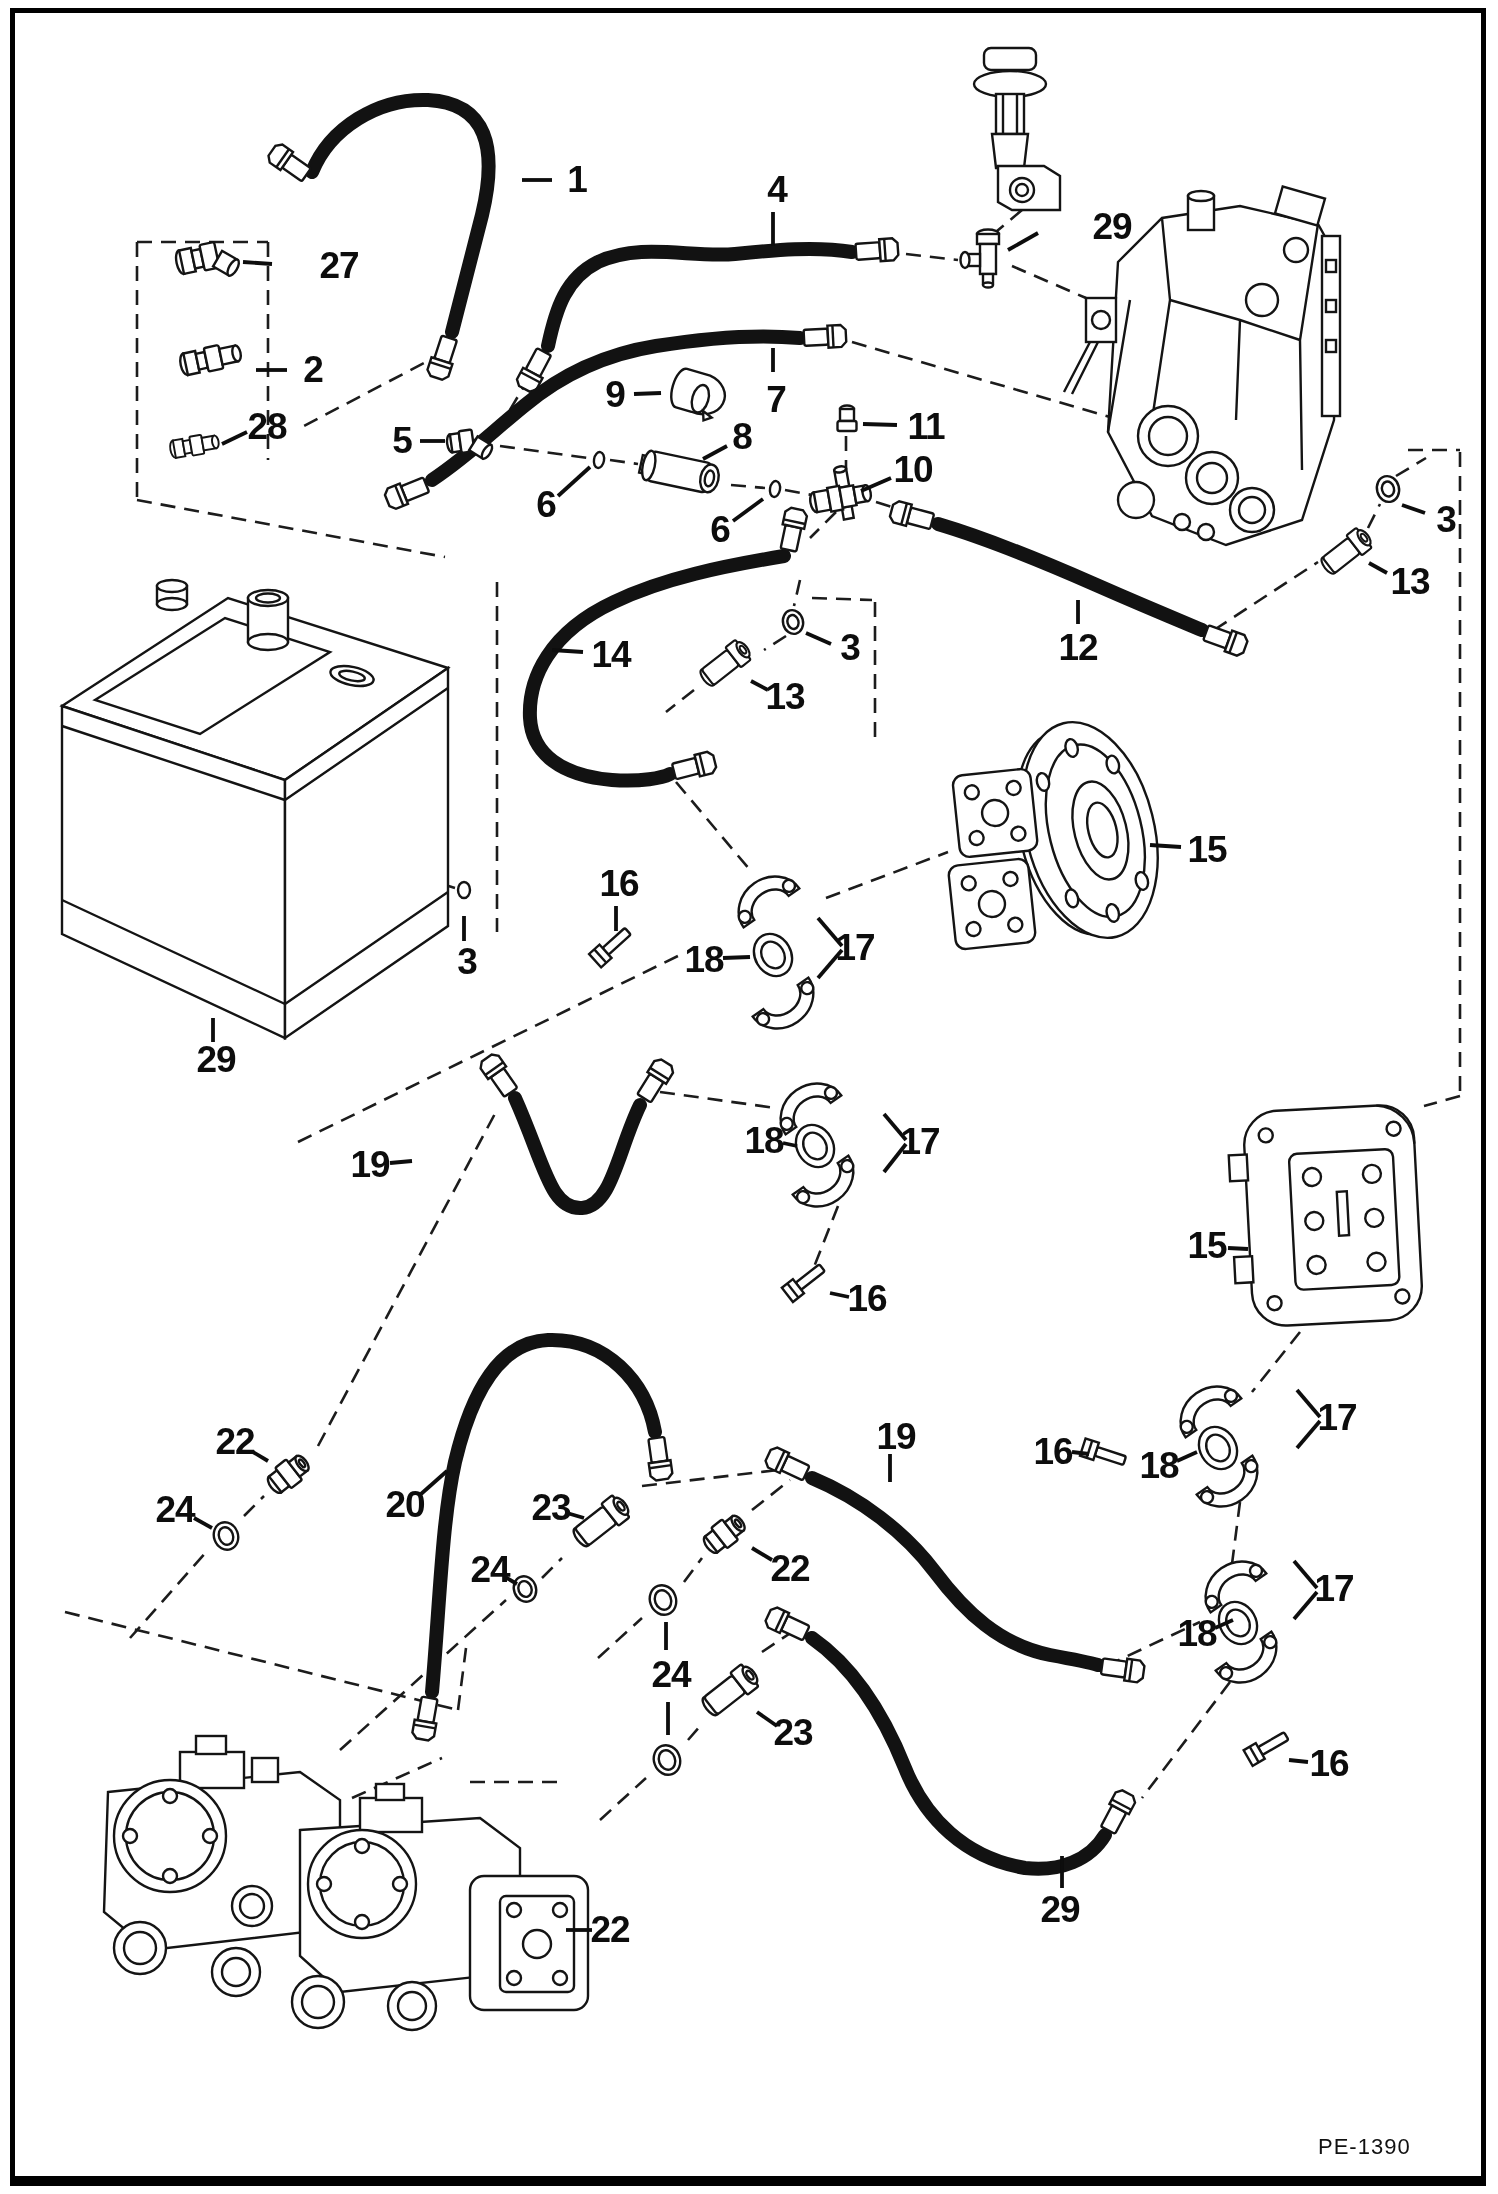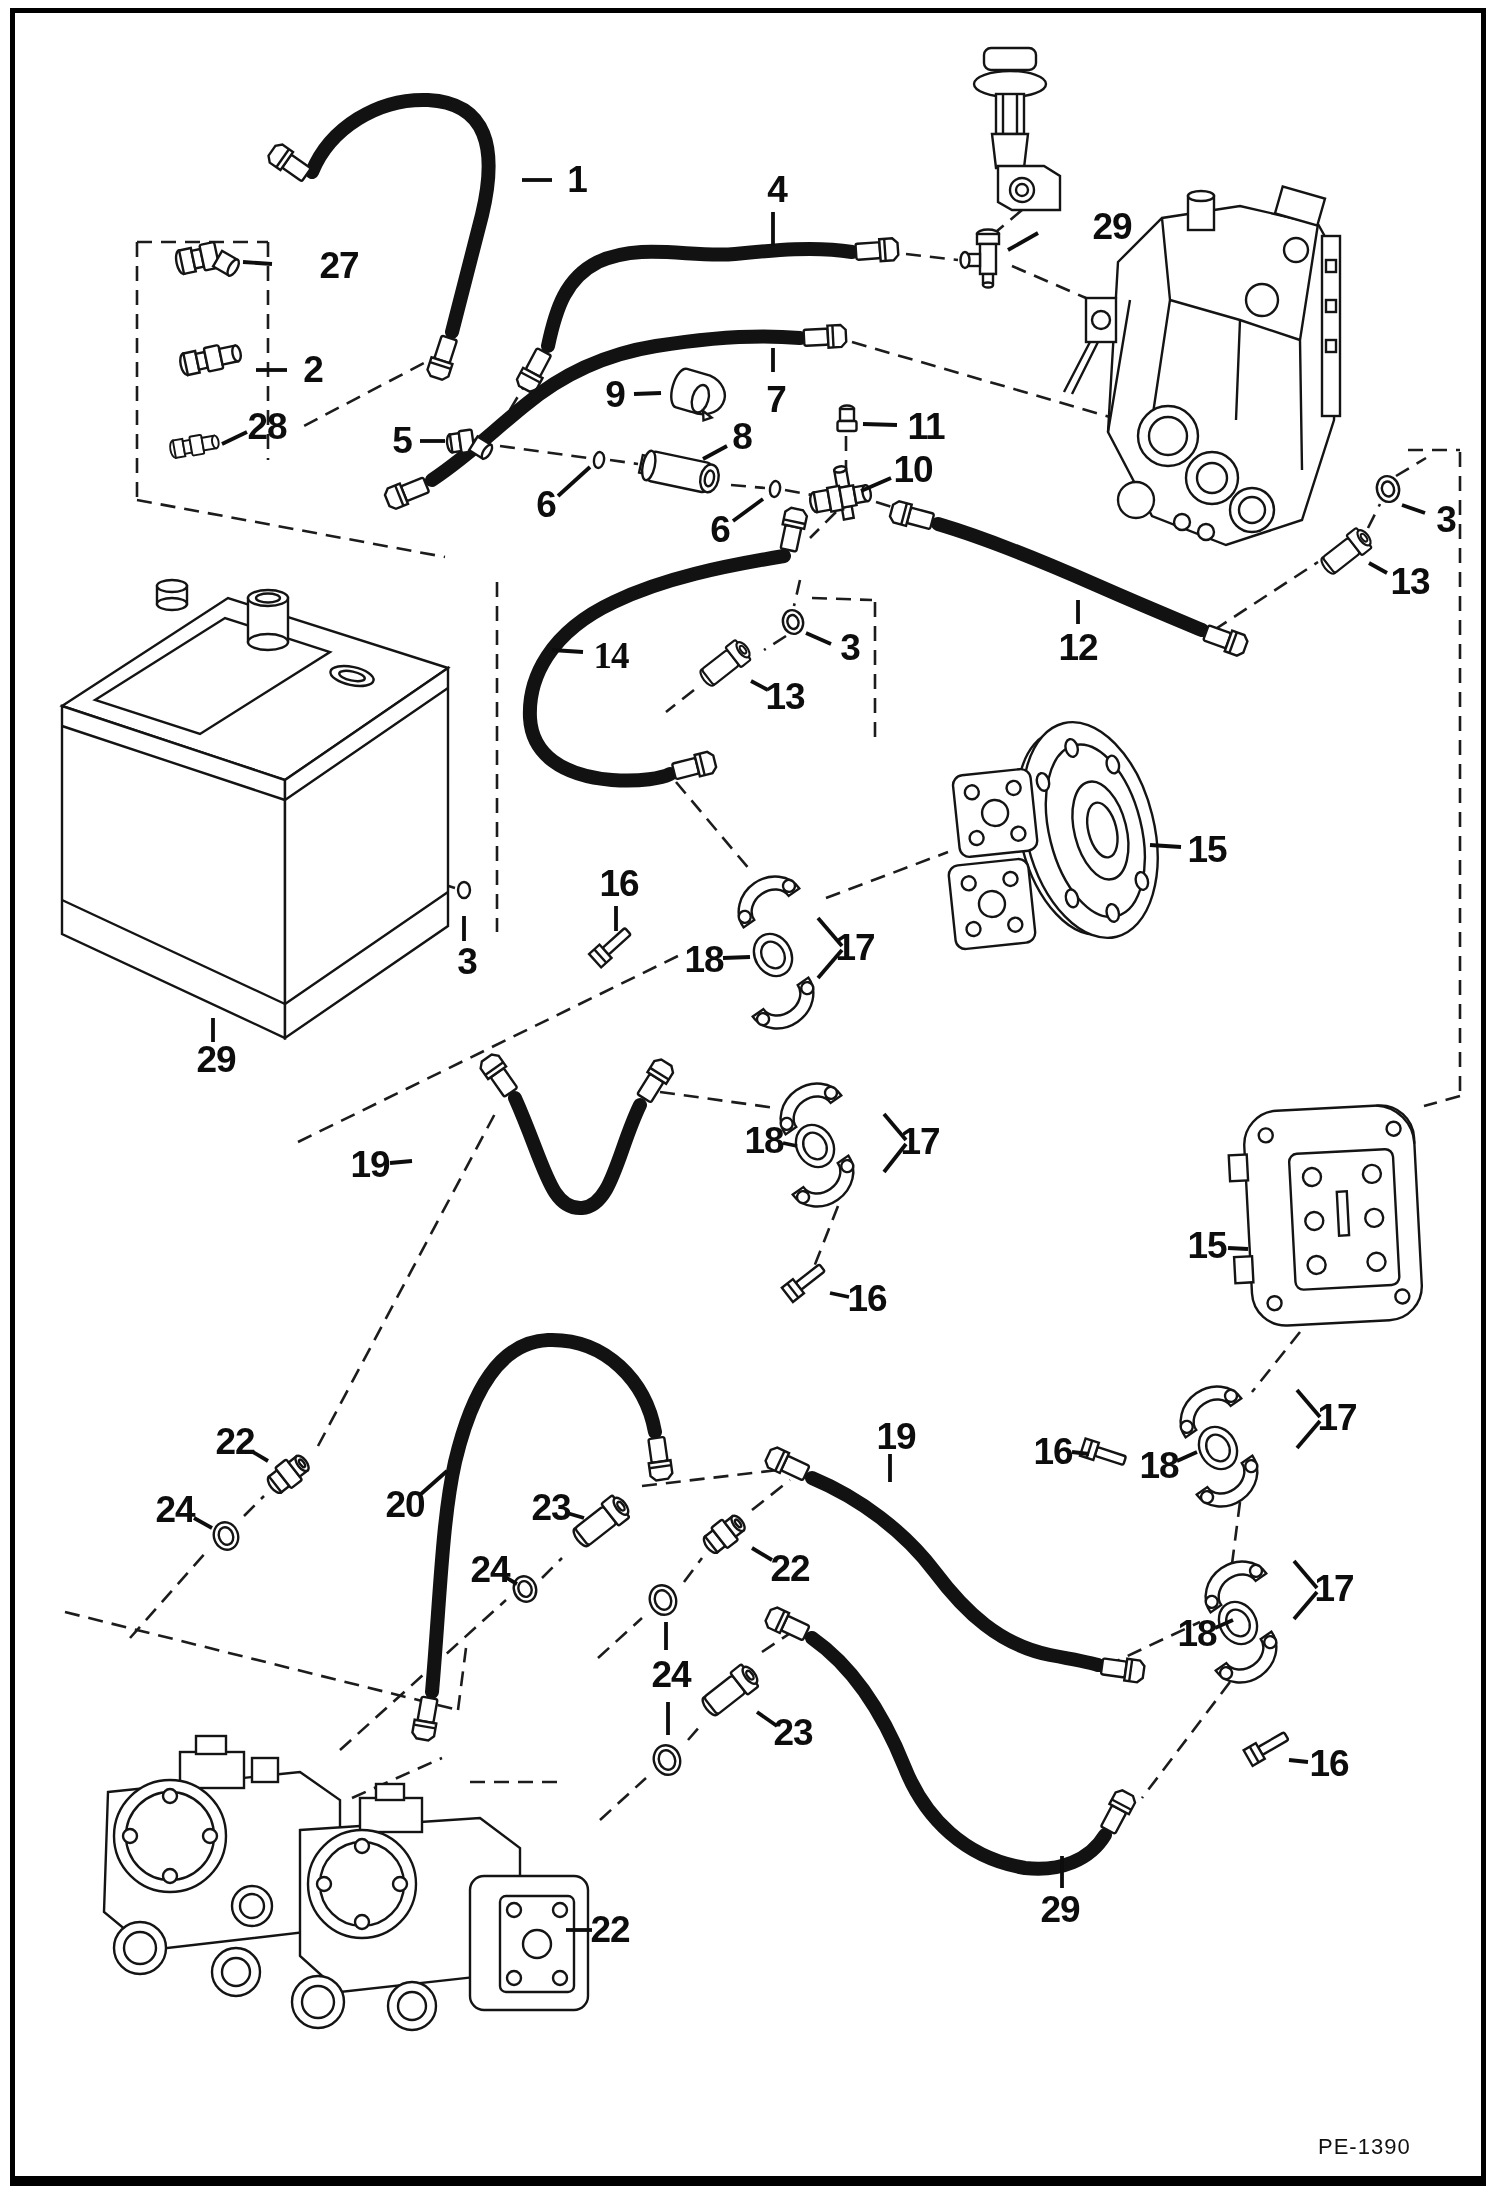--- a/index.html
+++ b/index.html
@@ -499,21 +499,21 @@
       <div class="callout" style="left: 776px; top: 400px;">7</div>
       <div class="callout" style="left: 742px; top: 437px;">8</div>
       <div class="callout" style="left: 926px; top: 427px;">11</div>
       <div class="callout" style="left: 913px; top: 470px;">10</div>
       <div class="callout" style="left: 402px; top: 441px;">5</div>
       <div class="callout" style="left: 546px; top: 505px;">6</div>
       <div class="callout" style="left: 720px; top: 530px;">6</div>
       <div class="callout" style="left: 850px; top: 648px;">3</div>
       <div class="callout" style="left: 785px; top: 697px;">13</div>
       <div class="callout" style="left: 1078px; top: 648px;">12</div>
-      <div class="callout" style="left: 611px; top: 655px; font-family: Liberation Serif, serif;">14</div>
+      <div class="callout" style="left: 611px; top: 655px;">14</div>
       <div class="callout" style="left: 1446px; top: 520px;">3</div>
       <div class="callout" style="left: 1410px; top: 582px;">13</div>
       <div class="callout" style="left: 1207px; top: 850px;">15</div>
       <div class="callout" style="left: 216px; top: 1060px;">29</div>
       <div class="callout" style="left: 467px; top: 962px;">3</div>
       <div class="callout" style="left: 619px; top: 884px;">16</div>
       <div class="callout" style="left: 704px; top: 960px;">18</div>
       <div class="callout" style="left: 855px; top: 948px;">17</div>
       <div class="callout" style="left: 370px; top: 1165px;">19</div>
       <div class="callout" style="left: 867px; top: 1299px;">16</div>

